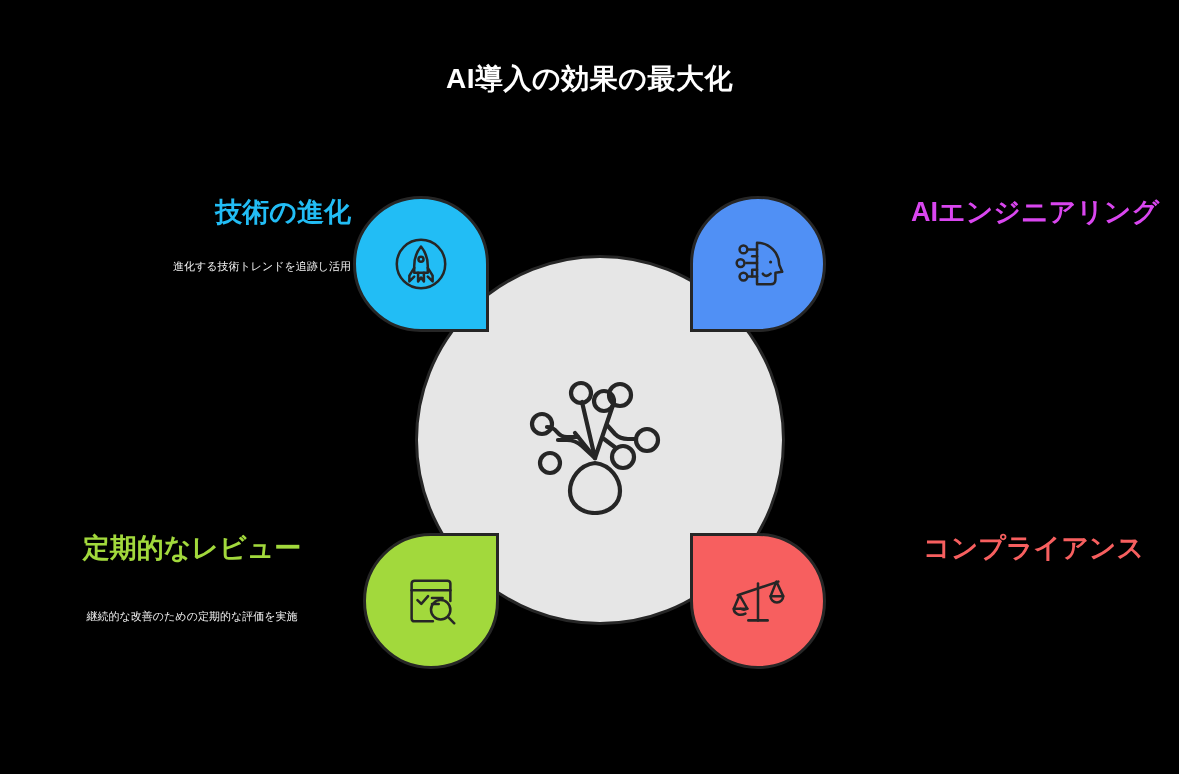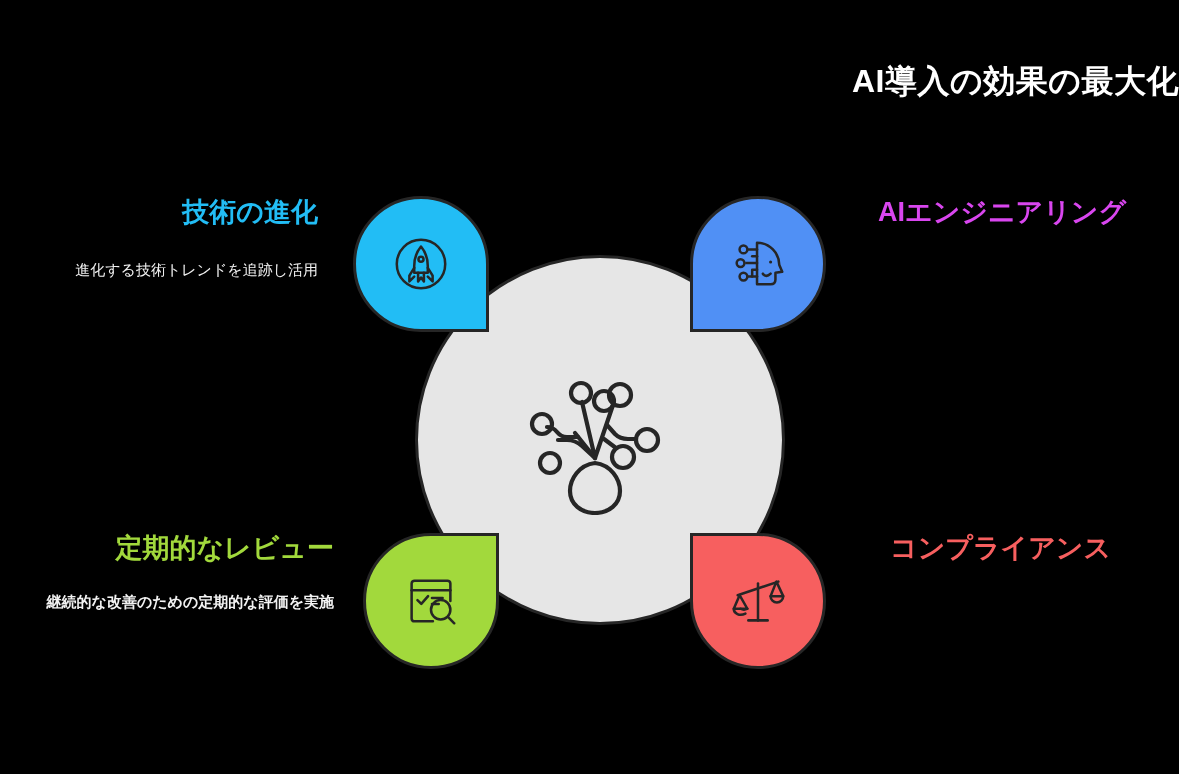--- a/index.html
+++ b/index.html
@@ -22,22 +22,22 @@
     width: 1179px;
     height: 774px;
   }
 
   
   .title {
     position: absolute;
     left: 0;
     top: 62px;
     width: 1179px;
-    text-align: right;
-    font-size: 32px;
+    text-align: center;
+    font-size: 28px;
     font-weight: 700;
     letter-spacing: 0.5px;
     color: #ffffff;
     line-height: 1.2;
   }
 
   
   .hub {
     position: absolute;
     left: 415px;
@@ -86,44 +86,44 @@
     background: #a2d93c;
     border-radius: 50% 0 50% 50%;
   }
   .blob-br {
     left: 690px;  top: 533px;
     background: #f75f5f;
     border-radius: 0 50% 50% 50%;
   }
 
   
-  .block { position: absolute; }
+  .block { position: absolute; padding-left: 33px; }
   .block-heading {
     font-size: 27px;
     font-weight: 700;
     line-height: 1.25;
     white-space: nowrap;
   }
   .block-desc {
     margin-top: 28px;
-    font-size: 15px;
+    font-size: 11px;
     font-weight: 400;
     line-height: 1.55;
     color: #f2f2f2;
   }
 
   .block-tl { left: 0px;  top: 196px;  width: 318px; text-align: right; }
   .block-tl .block-heading { color: #22bdf5; }
 
   .block-tr { left: 878px; top: 196px;  width: 300px; text-align: left; }
   .block-tr .block-heading { color: #d946ef; }
 
-  .block-bl { left: 16px;  top: 532px;  width: 318px; text-align: right; }
+  .block-bl { left: 0px;  top: 532px;  width: 318px; text-align: center; }
   .block-bl .block-heading { color: #a2d93c; }
-  .block-bl .block-desc { margin-top: 24px; font-weight: bold; }
+  .block-bl .block-desc { margin-top: 42px; }
 
   .block-br { left: 878px; top: 532px;  width: 300px; text-align: left; margin-left: 12px; }
   .block-br .block-heading { color: #f75f5f; }
 </style>
 </head>
 <body>
 
 <div class="canvas">
 
   <div class="title">AI導入の効果の最大化</div>

